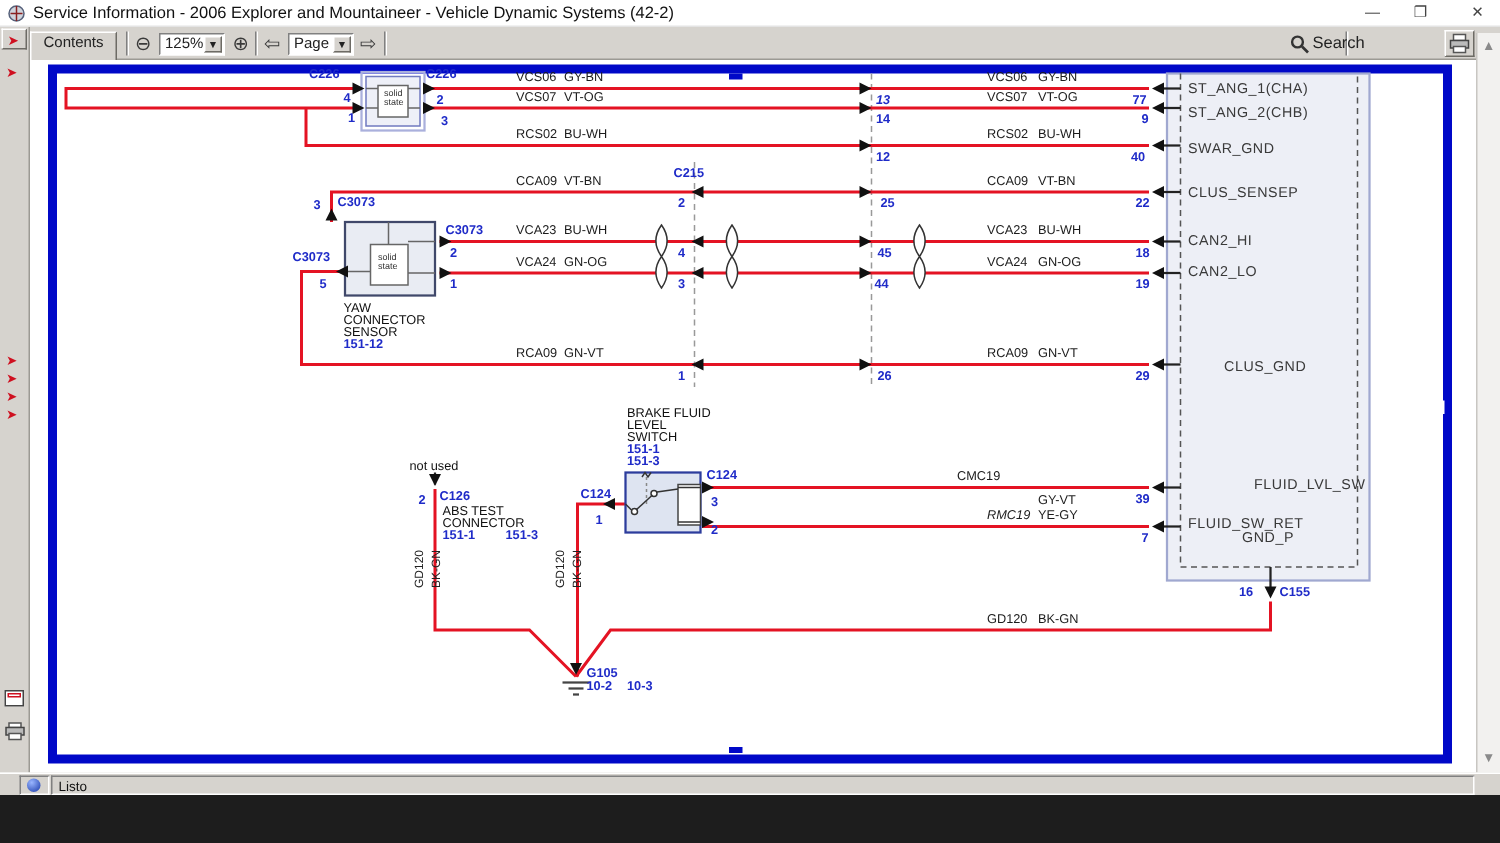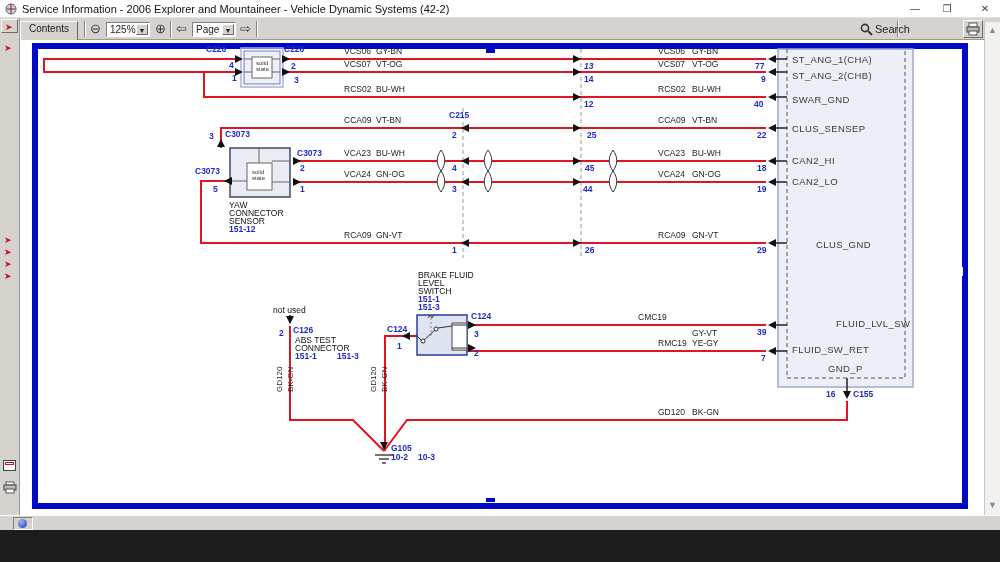--- a/index.html
+++ b/index.html
@@ -312,21 +312,21 @@
       <span class="lbl code" style="left: 658px; top: 116px;">CCA09</span>
       <span class="lbl code" style="left: 692px; top: 116px;">VT-BN</span>
       <span class="lbl code" style="left: 658px; top: 149px;">VCA23</span>
       <span class="lbl code" style="left: 692px; top: 149px;">BU-WH</span>
       <span class="lbl code" style="left: 658px; top: 170px;">VCA24</span>
       <span class="lbl code" style="left: 692px; top: 170px;">GN-OG</span>
       <span class="lbl code" style="left: 658px; top: 231px;">RCA09</span>
       <span class="lbl code" style="left: 692px; top: 231px;">GN-VT</span>
       <span class="lbl code" style="left: 638px; top: 313px; text-align: center;">CMC19</span>
       <span class="lbl code" style="left: 692px; top: 313px; margin-top: 16px;">GY-VT</span>
-      <span class="lbl code" style="left: 658px; top: 339px;">RMC19</span>
+      <span class="lbl code" style="left: 658px; top: 339px; font-style: italic;">RMC19</span>
       <span class="lbl code" style="left: 692px; top: 339px;">YE-GY</span>
       <span class="lbl code" style="left: 658px; top: 408px;">GD120</span>
       <span class="lbl code" style="left: 692px; top: 408px;">BK-GN</span>
       <span class="lbl name" style="left: 229px; top: 201px;">YAW</span>
       <span class="lbl name" style="left: 229px; top: 209px;">CONNECTOR</span>
       <span class="lbl name" style="left: 229px; top: 217px;">SENSOR</span>
       <span class="lbl name" style="left: 418px; top: 271px;">BRAKE FLUID</span>
       <span class="lbl name" style="left: 418px; top: 279px;">LEVEL</span>
       <span class="lbl name" style="left: 418px; top: 287px;">SWITCH</span>
       <span class="lbl name" style="left: 295px; top: 336px;">ABS TEST</span>
@@ -334,40 +334,43 @@
       <span class="lbl name" style="left: 273px; top: 306px;">not used</span>
       <span class="lbl sig" style="left: 792px; top: 55px;">ST_ANG_1(CHA)</span>
       <span class="lbl sig" style="left: 792px; top: 71px;">ST_ANG_2(CHB)</span>
       <span class="lbl sig" style="left: 792px; top: 95px;">SWAR_GND</span>
       <span class="lbl sig" style="left: 792px; top: 124px;">CLUS_SENSEP</span>
       <span class="lbl sig" style="left: 792px; top: 156px;">CAN2_HI</span>
       <span class="lbl sig" style="left: 792px; top: 177px;">CAN2_LO</span>
       <span class="lbl sig" style="left: 792px; top: 240px; margin-left: 24px;">CLUS_GND</span>
       <span class="lbl sig" style="left: 792px; top: 319px; margin-left: 44px;">FLUID_LVL_SW</span>
       <span class="lbl sig" style="left: 792px; top: 345px;">FLUID_SW_RET</span>
-      <span class="lbl sig" style="left: 828px; top: 364px;">GND_P</span>
+      <span class="lbl sig" style="left: 828px; top: 354px;">GND_P</span>
       <span class="lbl tiny" style="left: 256px; top: 60px;">solid</span>
       <span class="lbl tiny" style="left: 256px; top: 66px;">state</span>
       <span class="lbl tiny" style="left: 252px; top: 169px;">solid</span>
       <span class="lbl tiny" style="left: 252px; top: 175px;">state</span>
       <span class="lbl rot" style="left: 276px; top: 392px;">GD120</span>
       <span class="lbl rot" style="left: 287px; top: 392px;">BK-GN</span>
       <span class="lbl rot" style="left: 370px; top: 392px;">GD120</span>
       <span class="lbl rot" style="left: 381px; top: 392px;">BK-GN</span>
     </div>
 
   <div class="abs" id="vscroll">
     <span class="abs scrglyph" style="top:3px">▲</span>
     <span class="abs scrglyph" style="top:478px">▼</span>
   </div>
 
   <div class="abs" id="statusbar">
     <div class="abs sunkenbox" style="left:13px;top:1px;width:20px;height:13px;background:#d6d3ce">
       <div style="width:9px;height:9px;border-radius:50%;margin:1px 0 0 4px;background:radial-gradient(circle at 35% 30%,#9ab6ff,#1738a8)"></div>
     </div>
+    <div class="abs sunkenbox" style="left:34px;top:1px;width:949px;height:13px;background:#d6d3ce">
+      <span style="position:absolute;left:4px;top:1px;font-size:9px;color:#111">Listo</span>
+    </div>
   </div>
 
   <div class="abs" id="taskbar">
     
     
     
     
     
     
     

